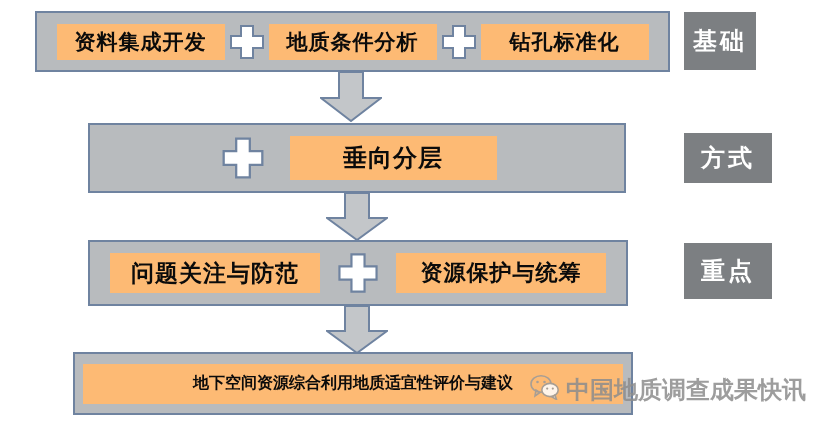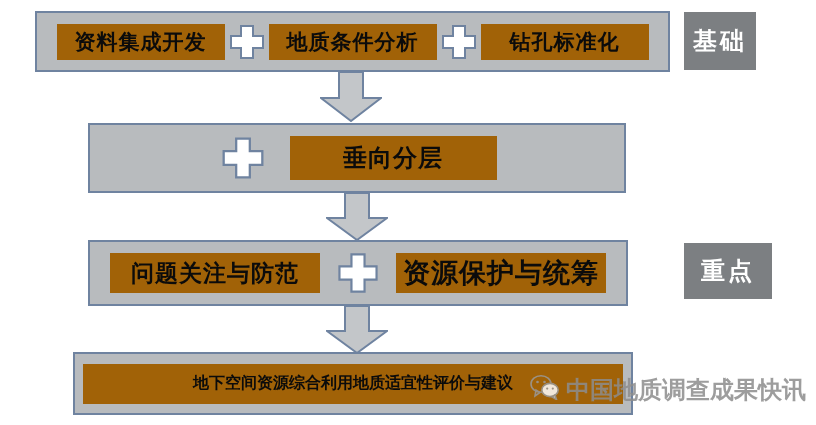--- a/index.html
+++ b/index.html
@@ -25,21 +25,21 @@
     background: #b8bbbe;
     border: 2px solid #6f83a0;
     display: flex;
     align-items: center;
     justify-content: center;
   }
 
   
   .chip {
     box-sizing: border-box;
-    background: #a16207;
+    background: #fdba74;
     color: #0b0b0b;
     font-weight: bold;
     display: flex;
     align-items: center;
     justify-content: center;
     white-space: nowrap;
     letter-spacing: 1px;
   }
 
   
@@ -124,38 +124,39 @@
 
     <div class="plus">
       <svg width="50" height="50" viewBox="0 0 44 44">
         <polygon points="16,5 28,5 28,16 39,16 39,28 28,28 28,39 16,39 16,28 5,28 5,16 16,16" fill="#ffffff" stroke="#6f83a0" stroke-width="2"></polygon>
       </svg>
     </div>
 
     <div class="chip" style="width:207px;height:44px;font-size:24px;margin-left:22px;">垂向分层</div>
   </div>
 
+  <div class="tag" style="left:684px; top:133px; width:88px; height:50px; font-size:24px;">方式</div>
 
   <div class="arrow" style="left:326px; top:193px;">
     <svg width="62" height="48" viewBox="0 0 62 48">
       <polygon points="19,0 43,0 43,25 61,25 31,47 1,25 19,25" fill="#c3c6c9" stroke="#6f83a0" stroke-width="2"></polygon>
     </svg>
   </div>
 
   <div class="row-band" id="band-row-3" style="left:88px; top:240px; width:540px; height:66px;">
 
     <div class="chip" style="width:210px;height:40px;font-size:23px;margin-right:14px;">问题关注与防范</div>
 
     <div class="plus">
       <svg width="48" height="48" viewBox="0 0 44 44">
         <polygon points="16,5 28,5 28,16 39,16 39,28 28,28 28,39 16,39 16,28 5,28 5,16 16,16" fill="#ffffff" stroke="#6f83a0" stroke-width="2"></polygon>
       </svg>
     </div>
 
-    <div class="chip" style="width:210px;height:40px;font-size:27px;margin-left:14px;">资源保护与统筹</div>
+    <div class="chip" style="width:210px;height:40px;font-size:22px;margin-left:14px;">资源保护与统筹</div>
   </div>
 
   <div class="tag" style="left:684px; top:243px; width:88px; height:56px; font-size:24px;">重点</div>
 
   <div class="arrow" style="left:326px; top:306px;">
     <svg width="62" height="48" viewBox="0 0 62 48">
       <polygon points="19,0 43,0 43,25 61,25 31,47 1,25 19,25" fill="#c3c6c9" stroke="#6f83a0" stroke-width="2"></polygon>
     </svg>
   </div>
 

